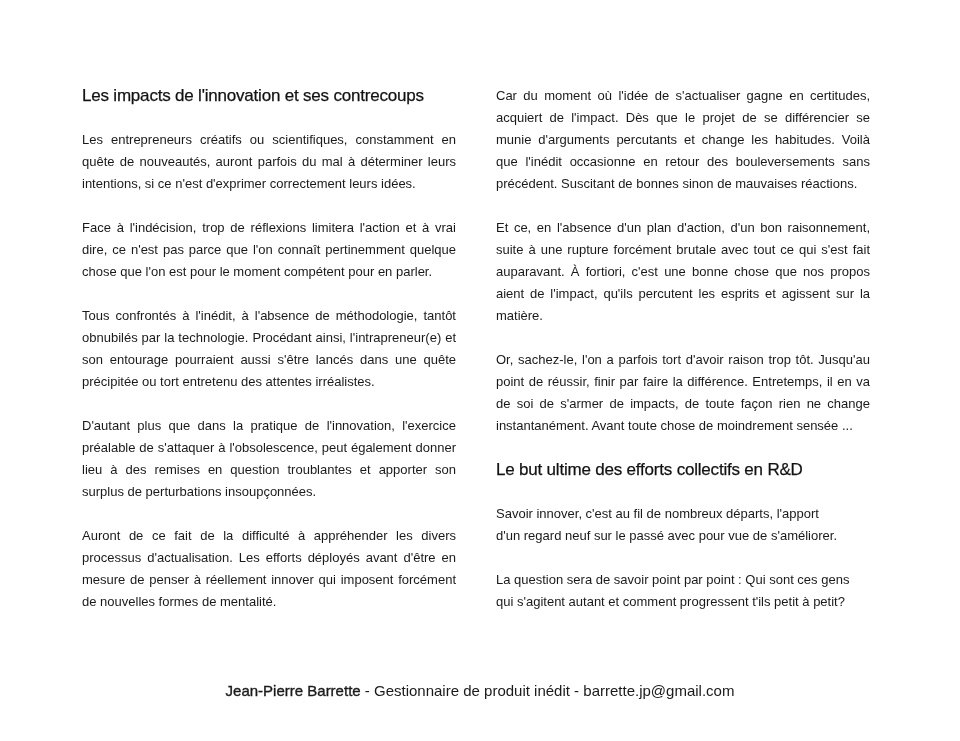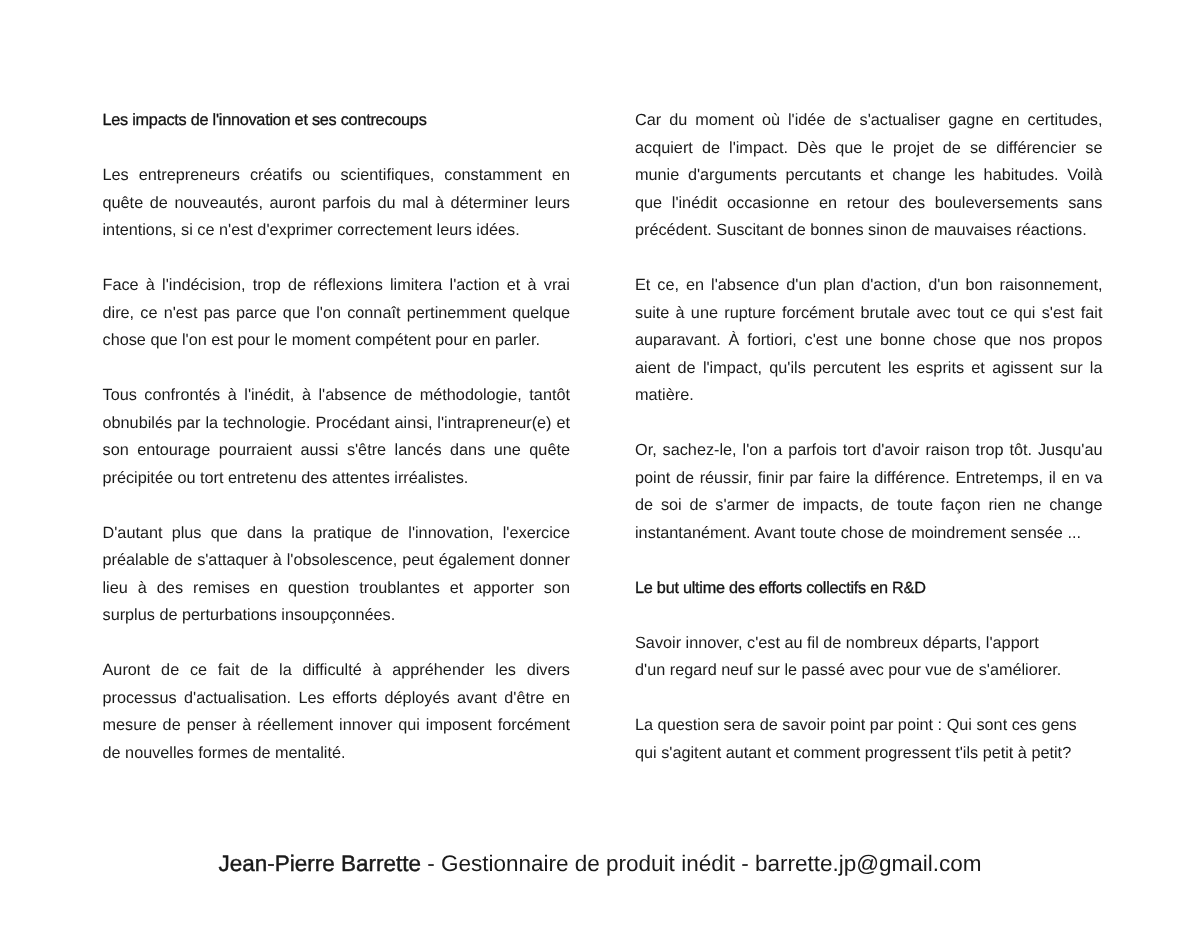--- a/index.html
+++ b/index.html
@@ -22,24 +22,24 @@
       height: 741px;
     }
     .col {
       position: absolute;
       top: 85px;
       width: 374px;
       font-size: 13px;
       line-height: 22px;
     }
     .col-left { left: 82px; }
-    .col-right { left: 508px; }
+    .col-right { left: 496px; }
     .heading {
       margin: 0 0 22px 0;
-      font-size: 13px;
+      font-size: 17px;
       line-height: 22px;
       font-weight: normal;
       letter-spacing: -0.2px;
       -webkit-text-stroke: 0.25px #1a1a1a;
       color: #111;
     }
     .para {
       margin: 0 0 22px 0;
       text-align: justify;
       text-align-last: left;
@@ -47,21 +47,21 @@
     .para.left-align {
       text-align: center;
     }
     .para .line { display: block; }
     .footer {
       position: absolute;
       top: 681px;
       left: 0;
       width: 960px;
       text-align: center;
-      font-size: 18px;
+      font-size: 15px;
       line-height: 20px;
       color: #1a1a1a;
     }
     .footer .name {
       font-weight: normal;
       -webkit-text-stroke: 0.35px #1a1a1a;
     }
   </style>
 </head>
 <body>

